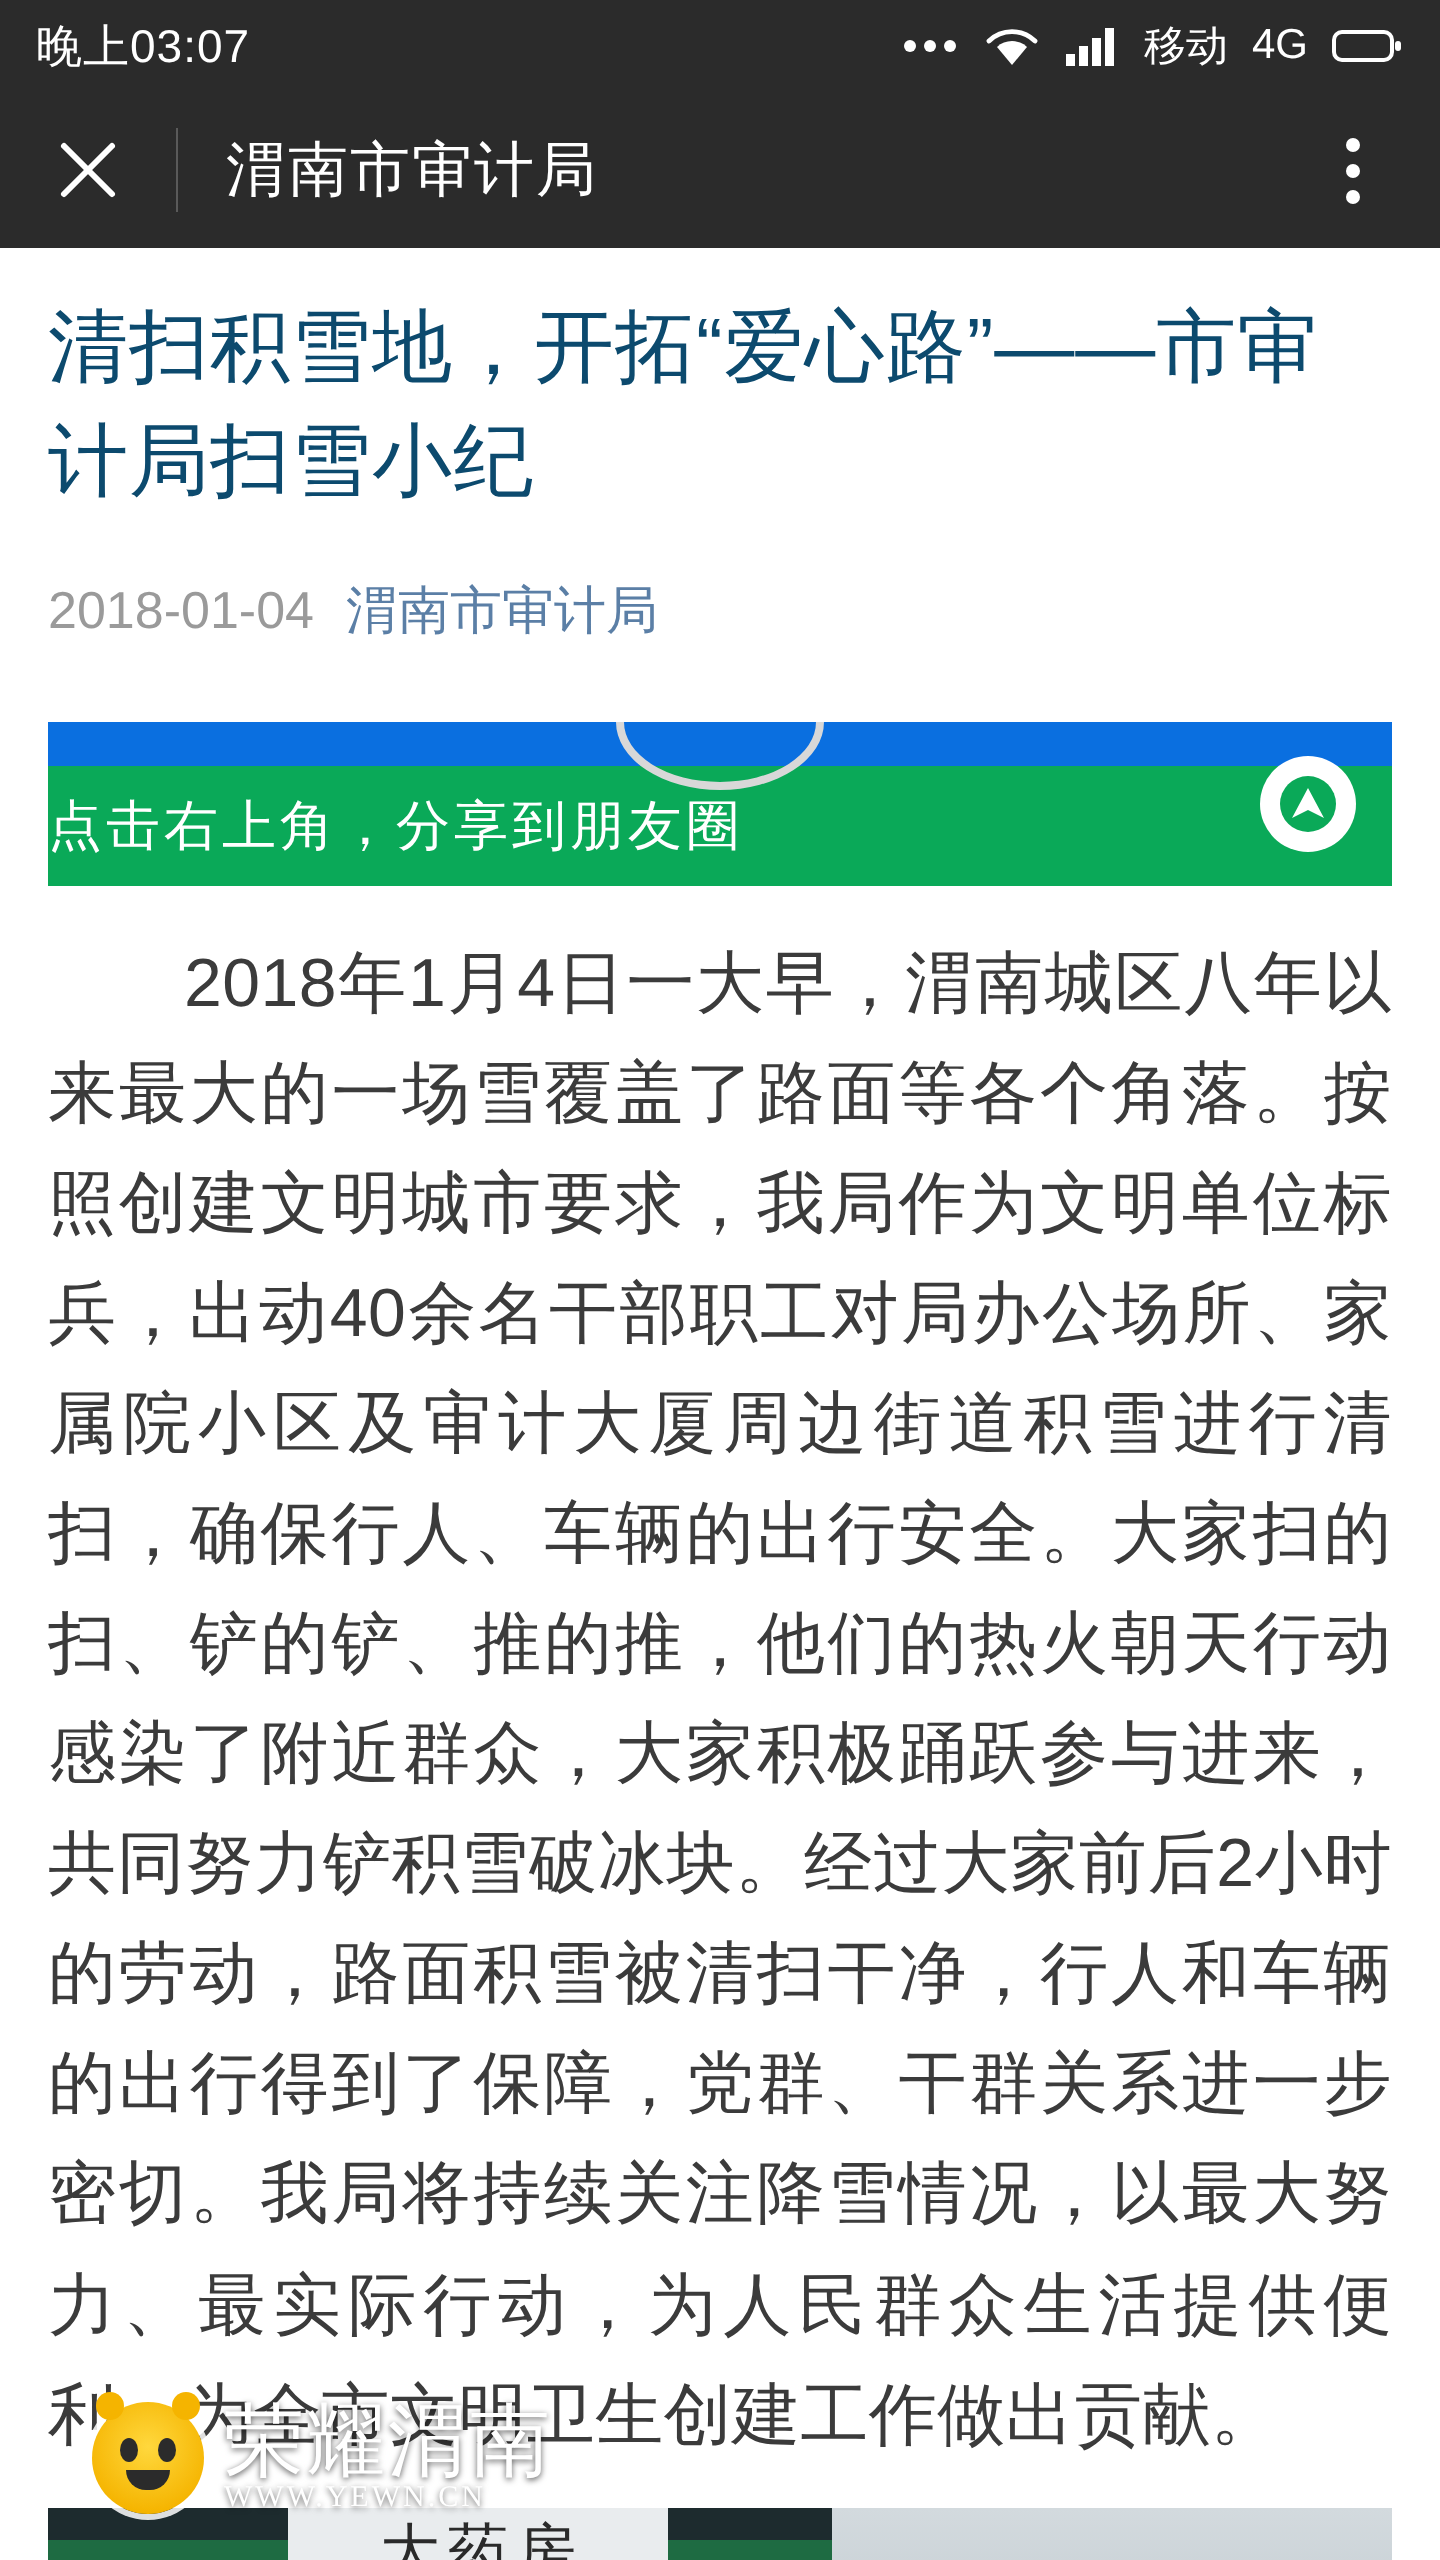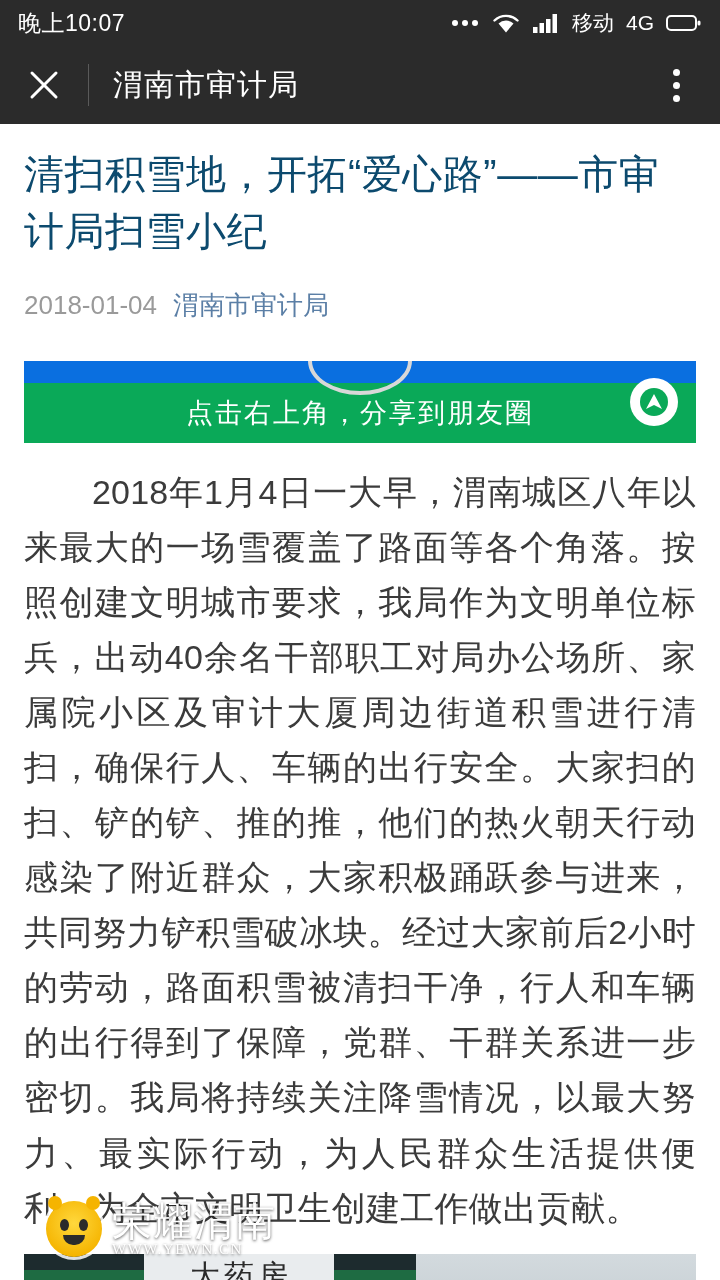--- a/index.html
+++ b/index.html
@@ -137,21 +137,20 @@
     height: 60px;
     border: 4px solid #d8d8d8;
     border-radius: 50%;
     background: transparent;
   }
   .banner-inner {
     position: absolute;
     top: 22px; left: 0; right: 0; bottom: 0;
     display: flex;
     align-items: center;
-    justify-content: center;
   }
   .banner-text {
     color: #ffffff;
     font-size: 27px;
     letter-spacing: 2px;
   }
   .banner-badge {
     position: absolute;
     right: 18px;
     top: 50%;
@@ -258,21 +257,21 @@
   .wm-sub {
     color: #ffffff; font-size: 15px; letter-spacing: 1.5px;
     text-shadow: 0 1px 3px rgba(0,0,0,0.65);
     font-family: Liberation Serif, serif;
   }
 </style>
 </head>
 <body>
 
 <div class="statusbar">
-  <span class="status-time">晚上10:07</span>
+  <span class="status-time">晚上03:07</span>
   <div class="status-right">
     <span class="dots-icon">
         <i></i>
         <i></i>
         <i></i>
       </span>
     <span class="wifi-icon">
       <svg width="28" height="22" viewBox="0 0 28 22">
         <path d="M14 20.5 L6.5 11.5 a11 11 0 0 1 15 0 Z" fill="#ffffff"></path>
         <path d="M2.5 8.5 a16.5 16.5 0 0 1 23 0" stroke="#ffffff" stroke-width="2.4" fill="none" stroke-linecap="round"></path>

